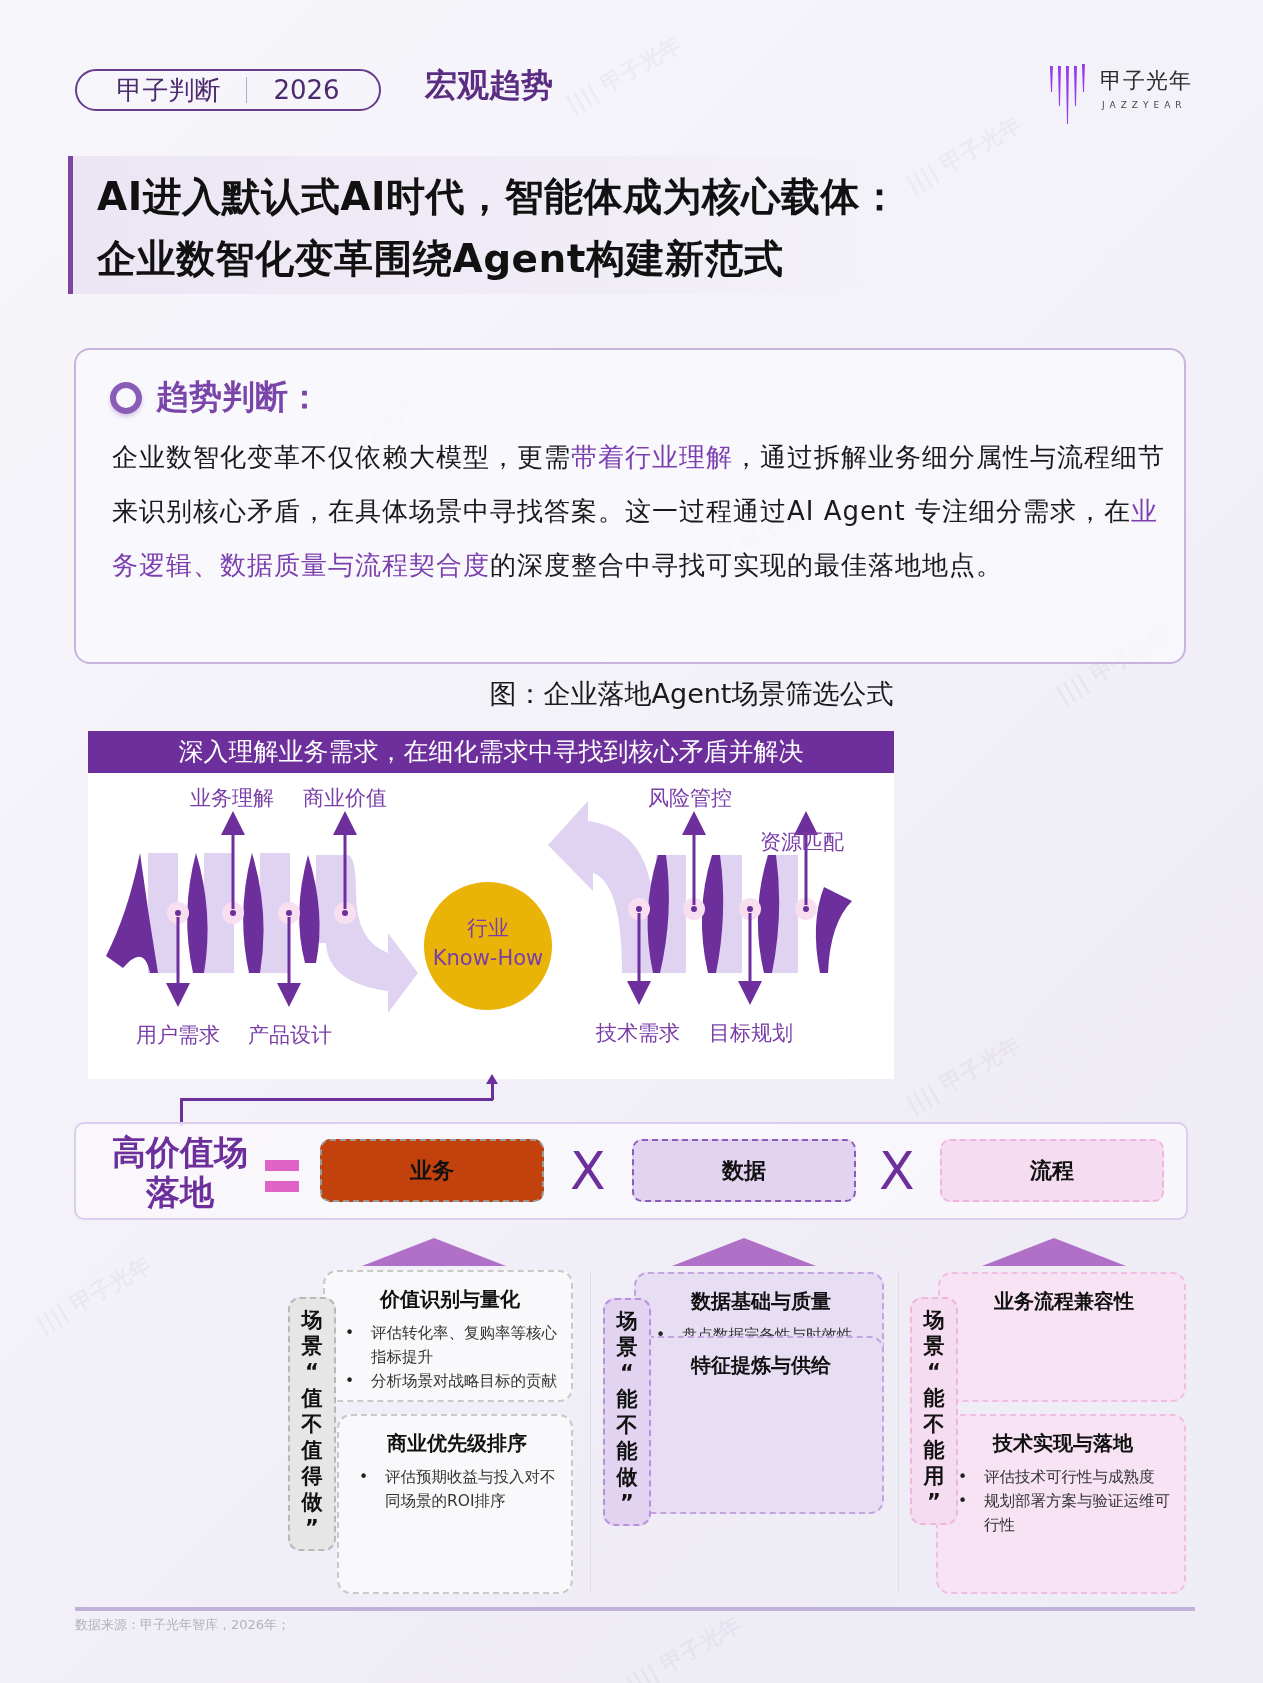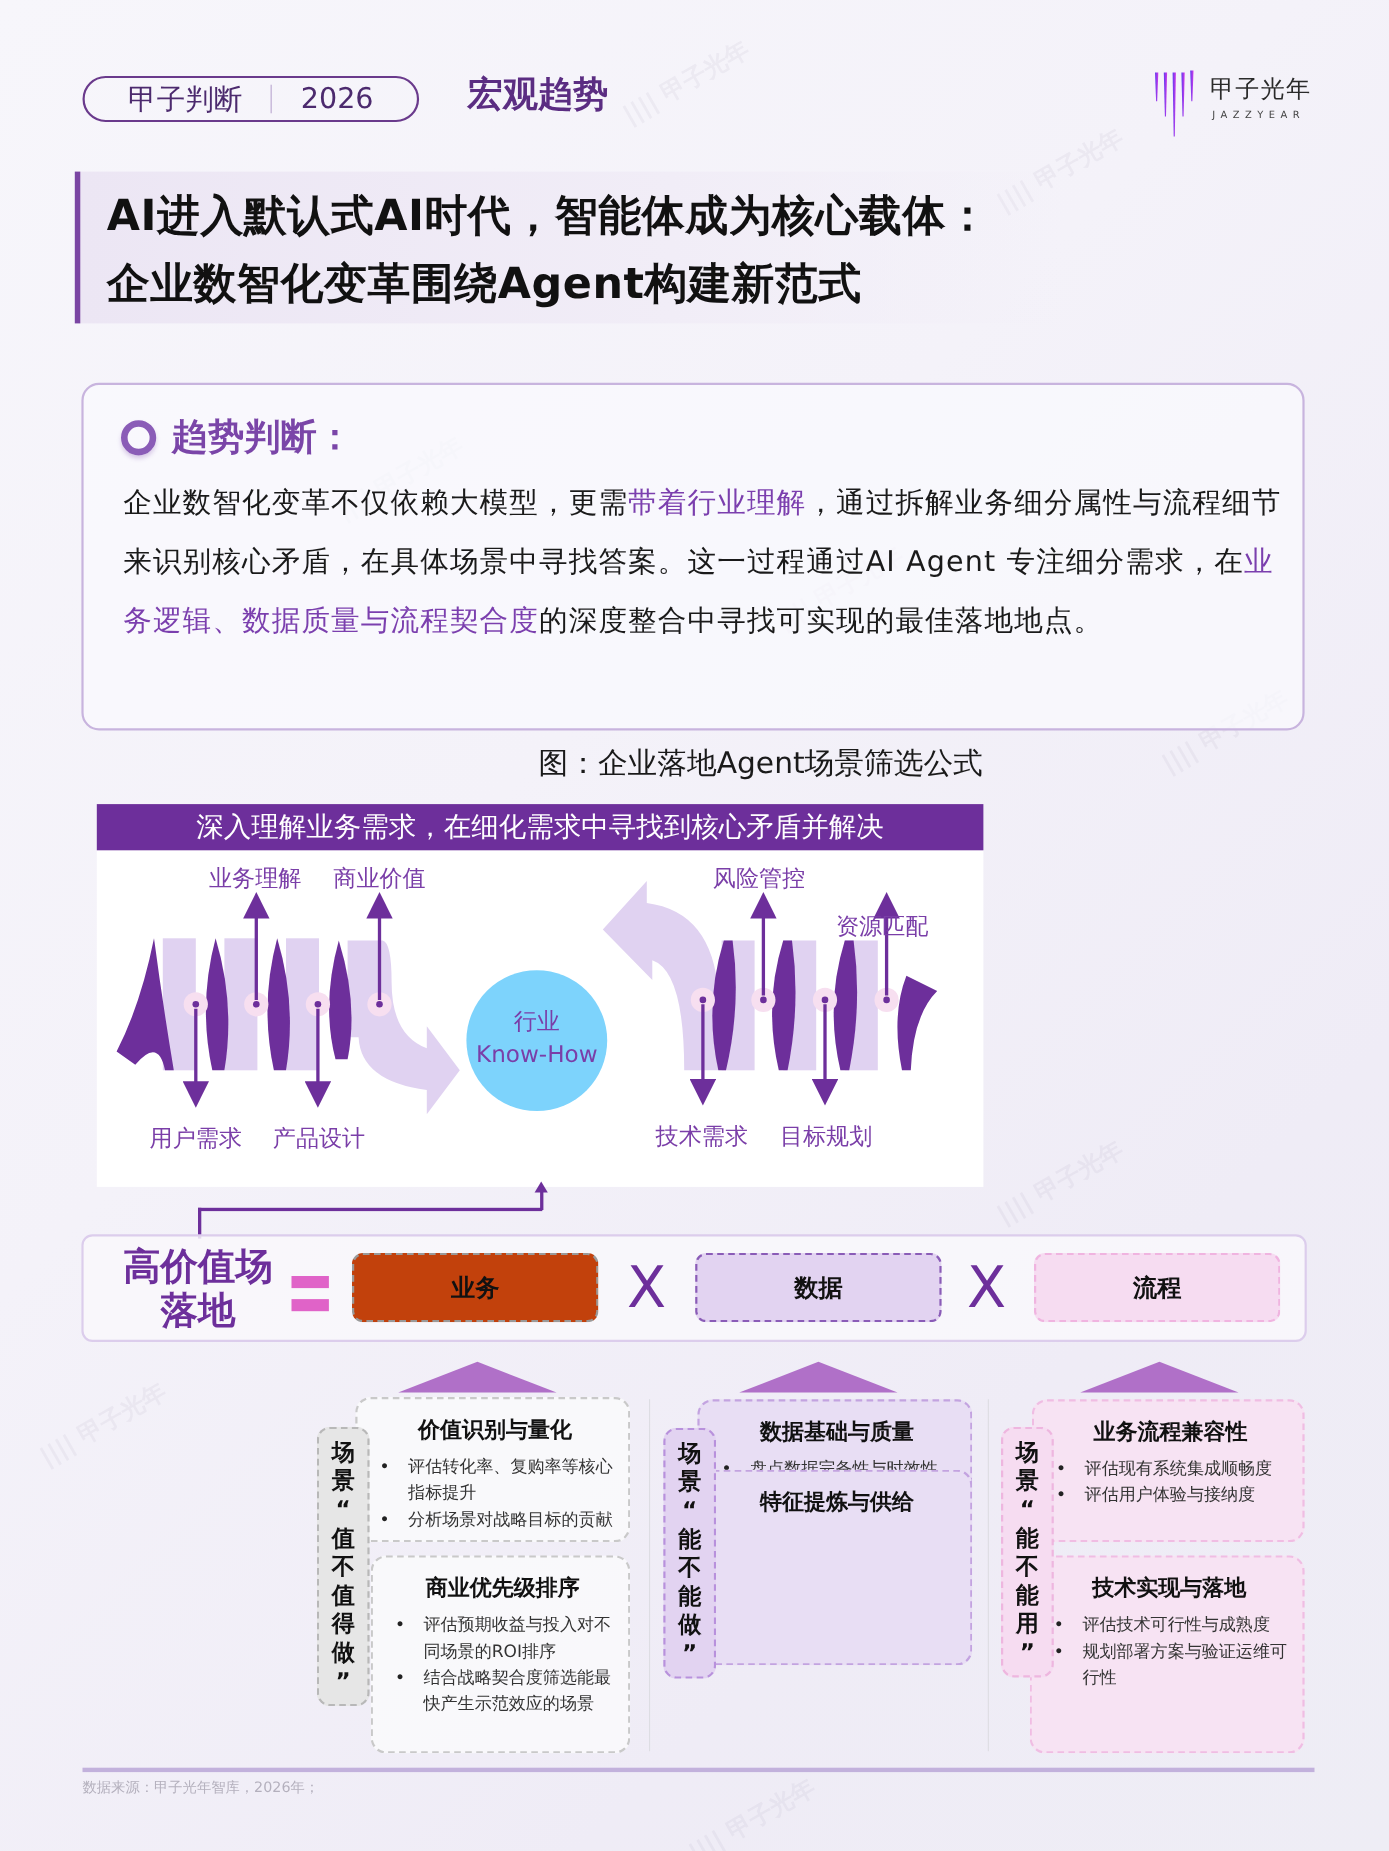--- a/index.html
+++ b/index.html
@@ -60,21 +60,21 @@
   
   .fig-caption { left: 0; width: 1263px; top: 676px; text-align: center; font-size: 27px; color: #1a1a1a; padding-left: 120px; }
   .fig-panel { left: 88px; top: 731px; width: 806px; height: 348px; background: #ffffff; }
   .fig-banner {
     left: 88px; top: 731px; width: 806px; height: 42px; background: #6d2f9b;
     color: #fff; font-size: 25px; text-align: center; line-height: 42px;
   }
   .helix-label { font-size: 21px; color: #7a3ea8; position: absolute; }
   .knowhow {
     left: 424px; top: 882px; width: 128px; height: 128px; border-radius: 50%;
-    background: #7dd3fc; text-align: center; color: #7a3ea8; font-size: 21px; padding-top: 31px; line-height: 30px;
+    background: #eab308; text-align: center; color: #7a3ea8; font-size: 21px; padding-top: 31px; line-height: 30px;
   }
 
   
   .conn-v { left: 180px; top: 1098px; width: 3px; height: 28px; background: #6d2f9b; }
   .conn-h { left: 180px; top: 1098px; width: 313px; height: 3px; background: #6d2f9b; }
   .conn-up { left: 491px; top: 1080px; width: 3px; height: 20px; background: #6d2f9b; }
   .conn-tip { left: 486px; top: 1074px; width: 0; height: 0; border-left: 6px solid transparent; border-right: 6px solid transparent; border-bottom: 10px solid #6d2f9b; }
 
   
   .formula-box {
@@ -286,21 +286,20 @@
   <div class="title">价值识别与量化</div>
   <ul>
     <li>评估转化率、复购率等核心指标提升</li>
     <li>分析场景对战略目标的贡献</li>
   </ul>
 </div>
 <div class="abs card c-grey" style="left:337px;top:1414px;width:236px;height:180px;">
   <div class="title">商业优先级排序</div>
   <ul>
     <li>评估预期收益与投入对不同场景的ROI排序</li>
-    <li>结合战略契合度筛选能最快产生示范效应的场景</li>
   </ul>
 </div>
 <div class="abs vtag vt-grey" style="left:288px;top:1297px;">
   <span>场</span>
   <span>景</span>
   <span>“</span>
   <span>值</span>
   <span>不</span>
   <span>值</span>
   <span>得</span>
@@ -324,24 +323,20 @@
   <span>“</span>
   <span>能</span>
   <span>不</span>
   <span>能</span>
   <span>做</span>
   <span>”</span>
 </div>
 
 <div class="abs card c-pink" style="left:938px;top:1272px;width:248px;height:130px;">
   <div class="title">业务流程兼容性</div>
-  <ul>
-    <li>评估现有系统集成顺畅度</li>
-    <li>评估用户体验与接纳度</li>
-  </ul>
 </div>
 <div class="abs card c-pink" style="left:936px;top:1414px;width:250px;height:180px;">
   <div class="title">技术实现与落地</div>
   <ul>
     <li>评估技术可行性与成熟度</li>
     <li>规划部署方案与验证运维可行性</li>
   </ul>
 </div>
 <div class="abs vtag vt-pink" style="left:910px;top:1297px;">
   <span>场</span>

